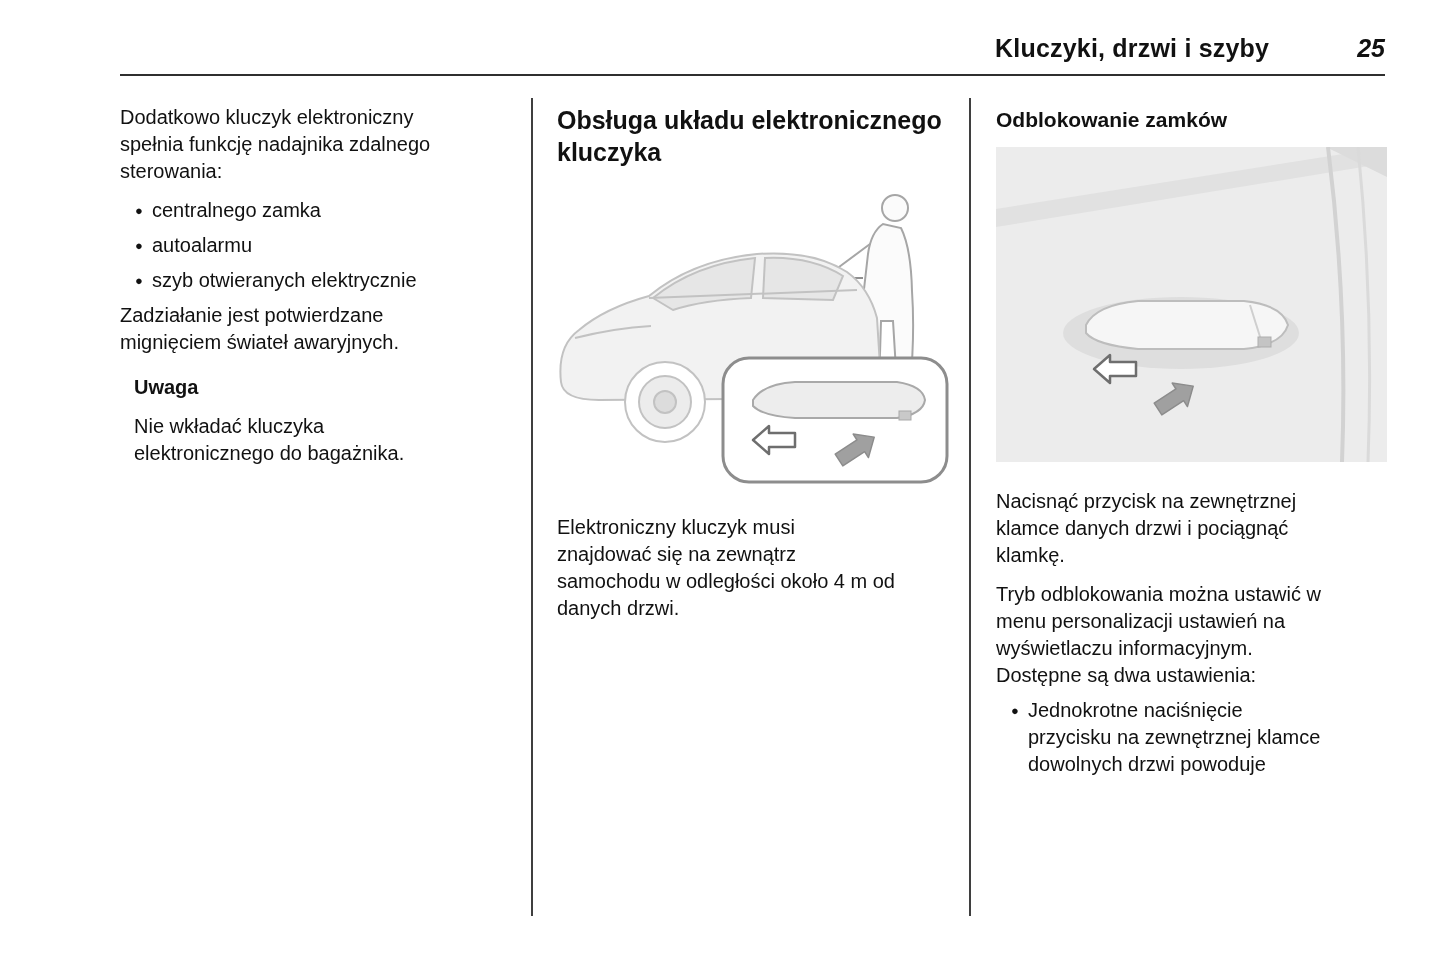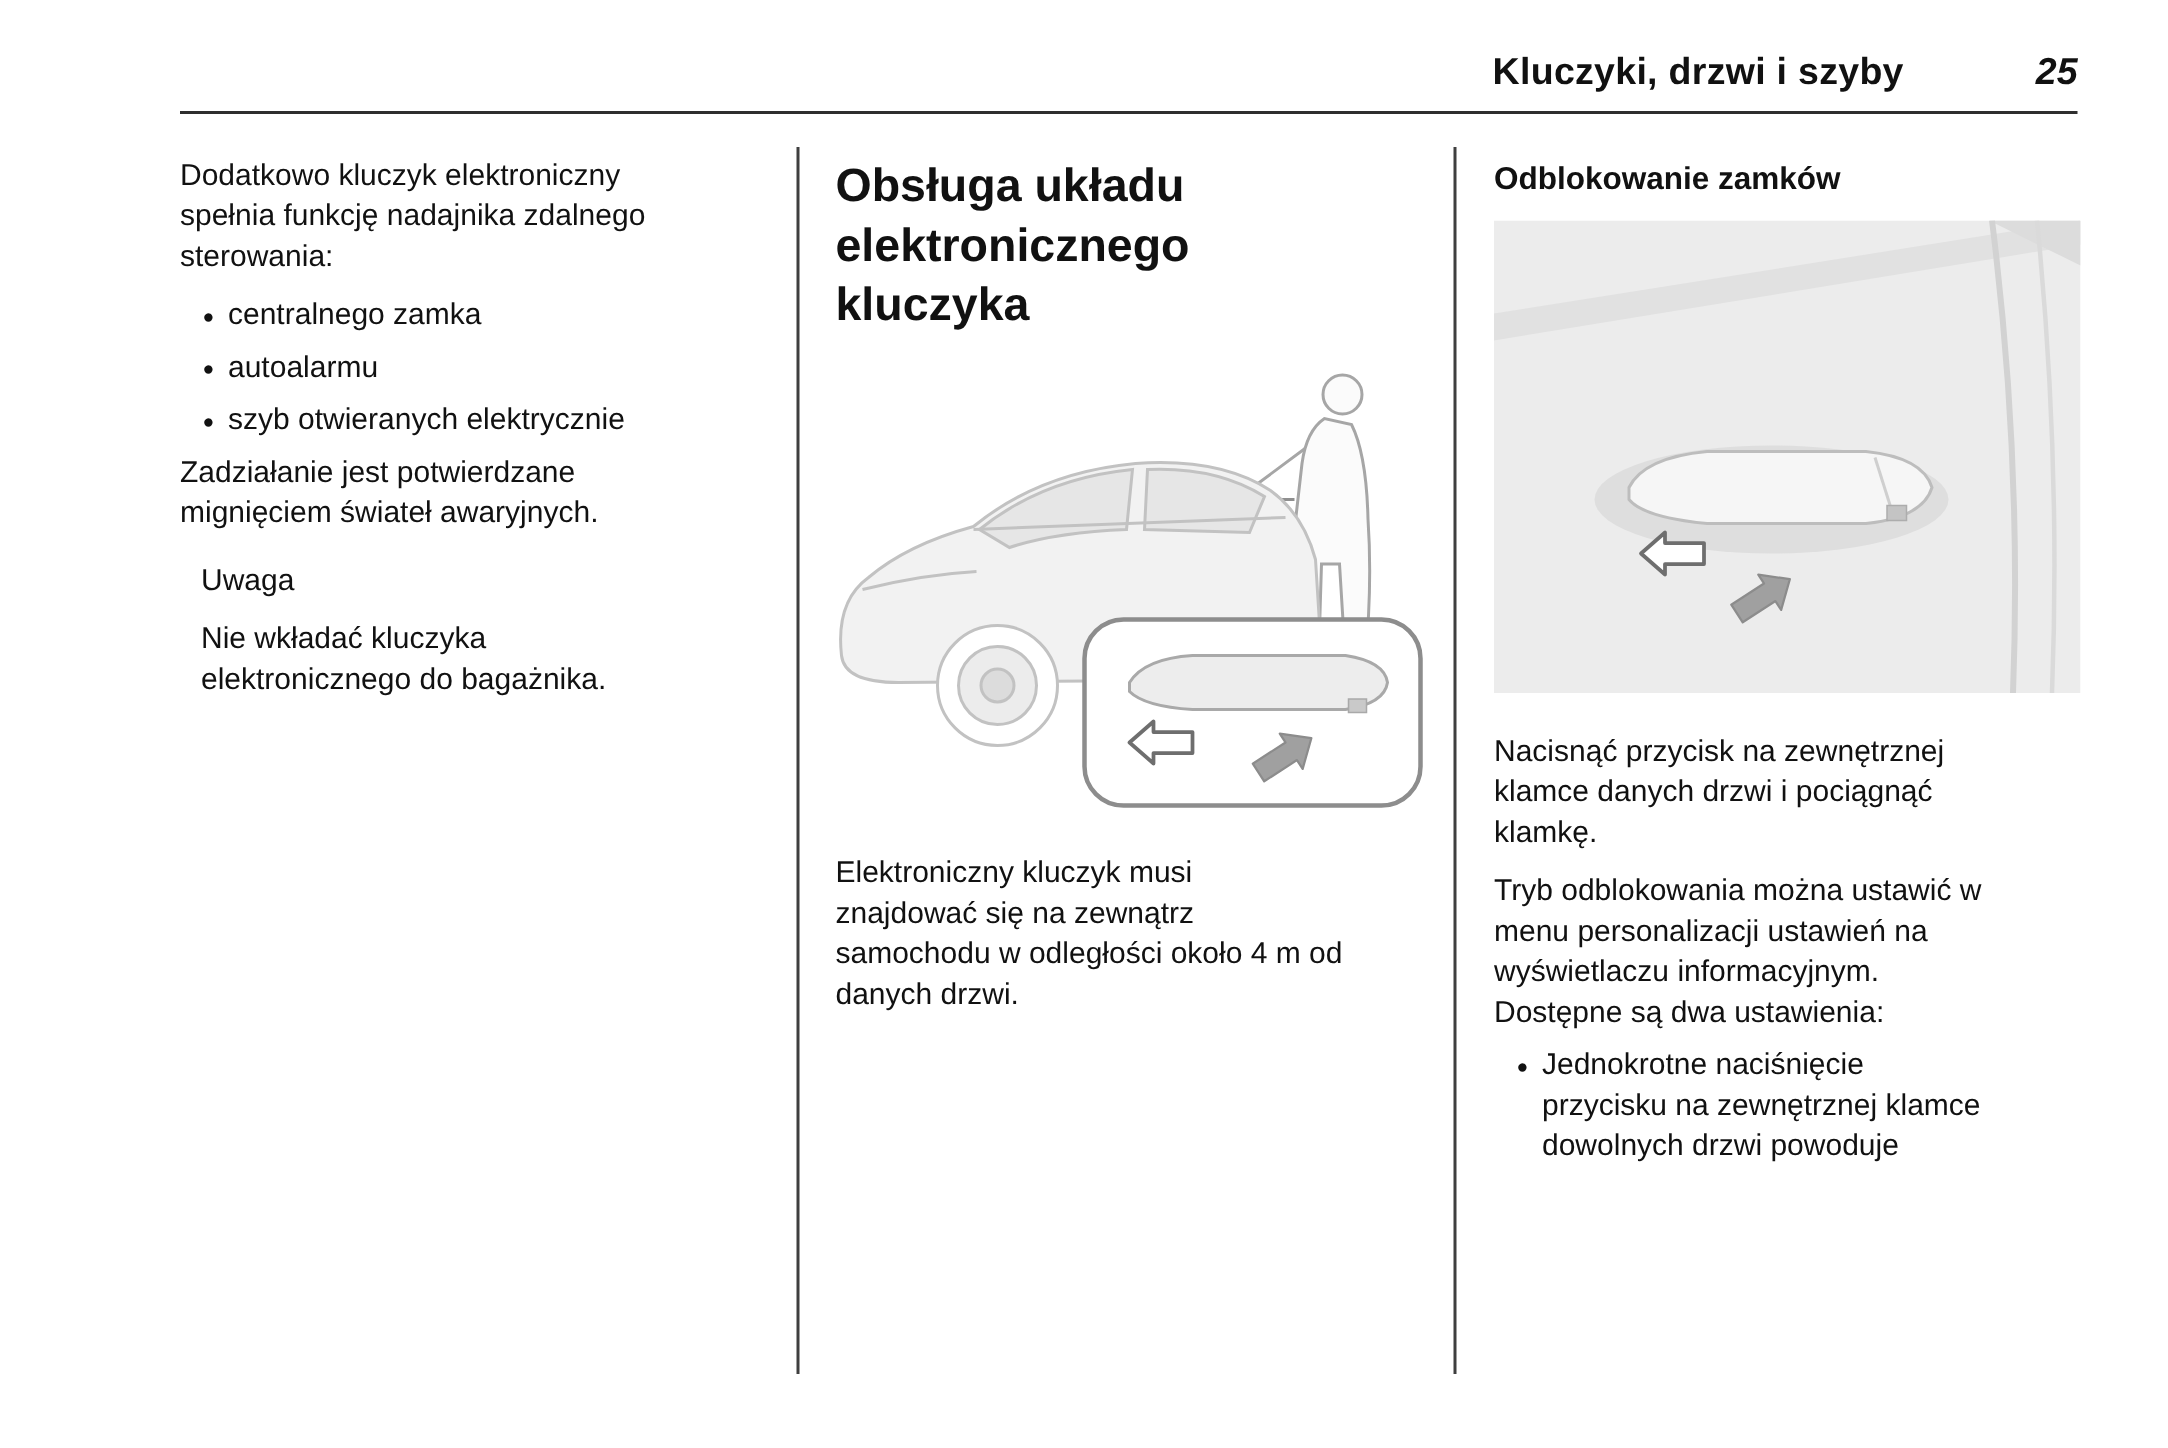--- a/index.html
+++ b/index.html
@@ -30,24 +30,24 @@
 
   .bullets { list-style:none; margin:2px 0 6px 0; padding:0; }
   .bullets li { display:flex; margin:0 0 8px 0; }
   .bullets li::before {
     content:"●"; flex:0 0 32px; padding-left:15px; box-sizing:border-box;
     font-size:13px; line-height:27px;
   }
   .bullets .li-text { white-space:pre-line; }
 
   .note { margin:18px 0 0 14px; }
-  .note-title { font-weight:normal; margin:0 0 2px 0; }
+  .note-title { font-weight:bold; margin:0 0 2px 0; }
   .note-body  { margin:0; white-space:pre-line; }
 
-  .h2a { font-size:31px; font-weight:bold; line-height:1.28; margin:0 0 18px 0; white-space:pre-line; }
+  .h2a { font-size:25px; font-weight:bold; line-height:1.28; margin:0 0 18px 0; white-space:pre-line; }
   .h2b { font-size:21px;  font-weight:bold; line-height:1.3;  margin:2px 0 14px 0; white-space:pre-line; }
 
   figure { margin:0 0 28px 0; }
   figure.fig-right { margin-bottom:26px; }
   figure svg { display:block; }
 </style>
 </head>
 <body>
 
 <div class="page">

